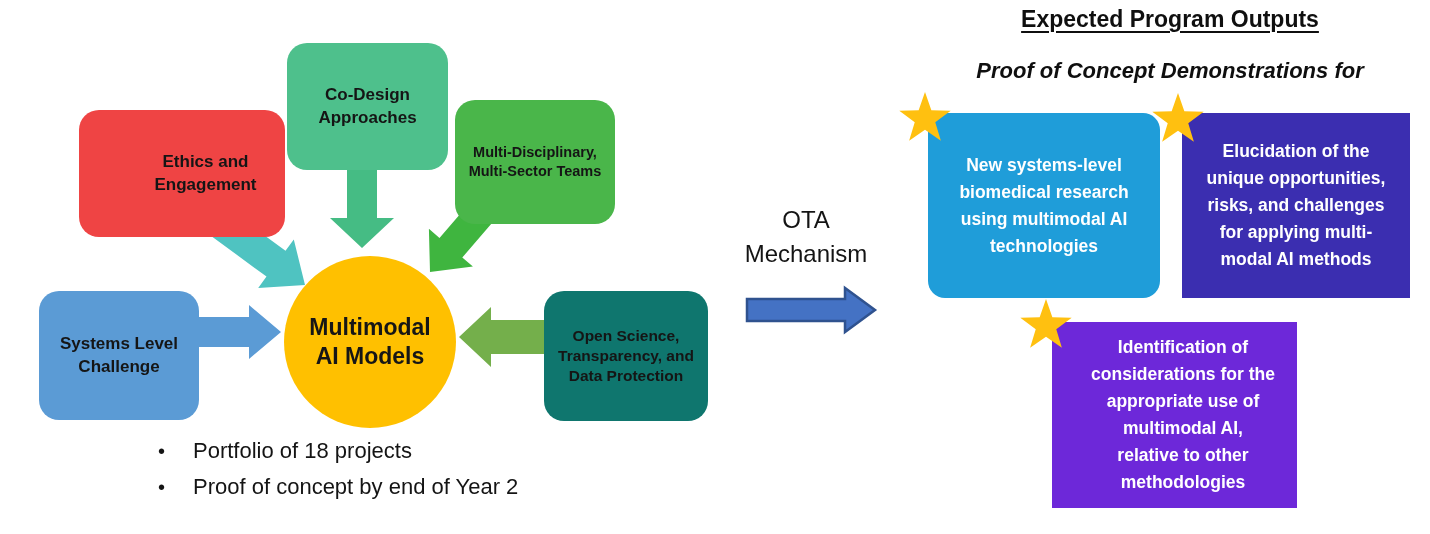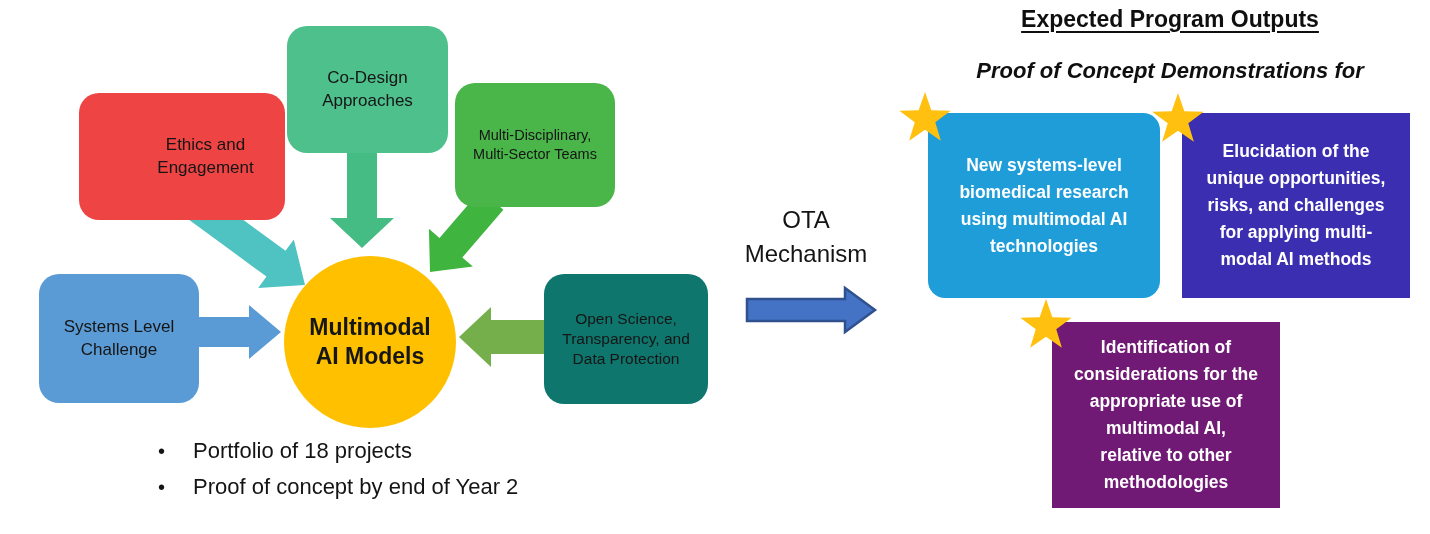--- a/index.html
+++ b/index.html
@@ -8,21 +8,21 @@
     font-family:"Liberation Sans",sans-serif;color:#111;
   }
   .overlay{position:absolute;left:0;top:0;pointer-events:none;}
   #arrows-layer{z-index:1;}
   #stars-layer{z-index:4;}
 
   
   .in-box{
     position:absolute;z-index:2;border-radius:20px;
     display:flex;align-items:center;justify-content:center;text-align:center;
-    font-weight:400;color:#151515;line-height:1.3;
+    font-weight:700;color:#151515;line-height:1.3;margin-top:17px;
   }
   .in-box .lbl{white-space:pre-line;}
   #box-ethics   {left:79px;  top:93px;  width:159px; height:127px; font-size:17px;}
   #box-codesign {left:287px; top:26px;  width:161px; height:127px; font-size:17px;}
   #box-multidisc{left:455px; top:83px;  width:160px; height:124px; font-size:14.5px;}
   #box-systems  {left:39px;  top:274px; width:160px; height:129px; font-size:17px;}
   #box-open     {left:544px; top:274px; width:164px; height:130px; font-size:15.5px;}
 
   #center-circle{
     position:absolute;z-index:2;left:284px;top:256px;width:172px;height:172px;
@@ -122,21 +122,21 @@
 using multimodal AI
 technologies</span>
   </div>
   <div class="out-box" id="out-box-2" style="background: rgb(59, 46, 176);">
     <span class="lbl">Elucidation of the
 unique opportunities,
 risks, and challenges
 for applying multi-
 modal AI methods</span>
   </div>
-  <div class="out-box" id="out-box-3" style="background: #701a75;">
+  <div class="out-box" id="out-box-3" style="background: #6d28d9; padding-left: 17px;">
     <span class="lbl">Identification of
 considerations for the
 appropriate use of
 multimodal AI,
 relative to other
 methodologies</span>
   </div>
 
   <svg id="stars-layer" class="overlay" width="1430" height="534" viewBox="0 0 1430 534">
     <g transform="translate(925,119)">

